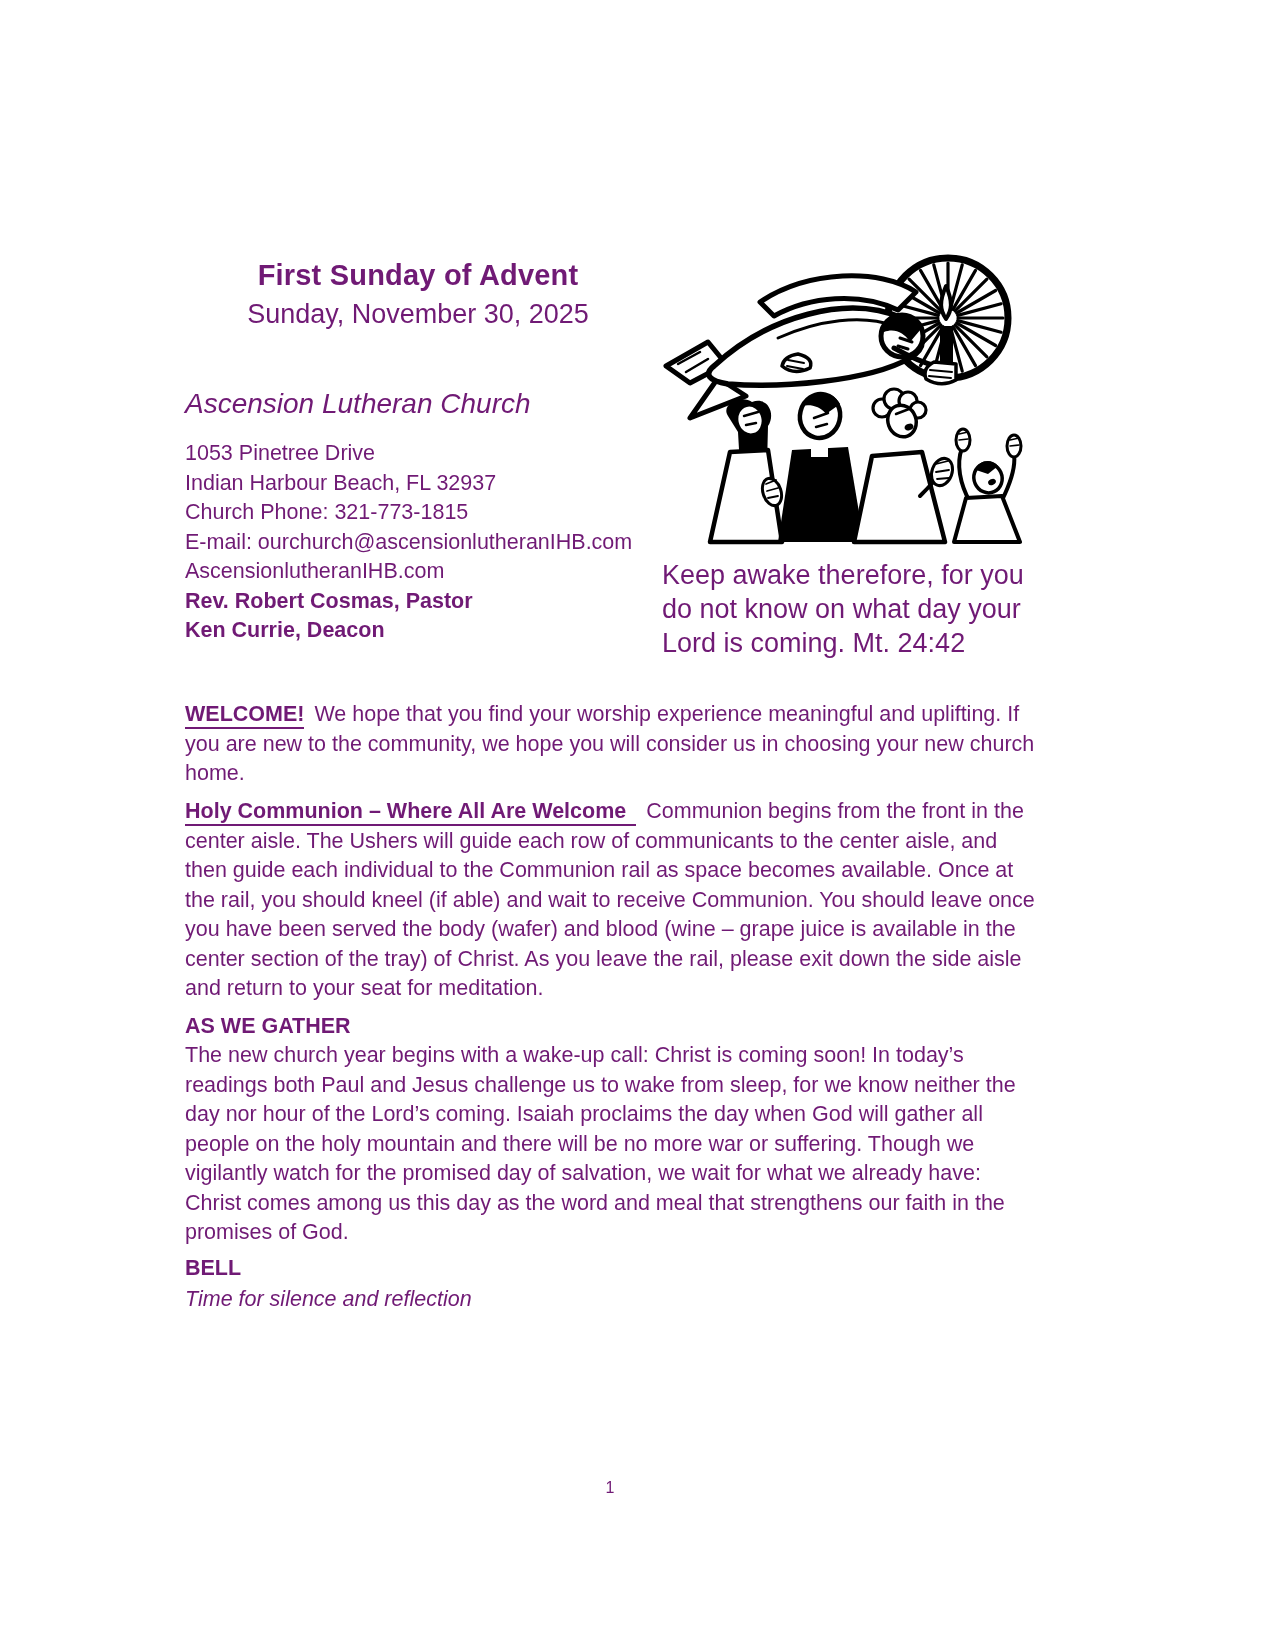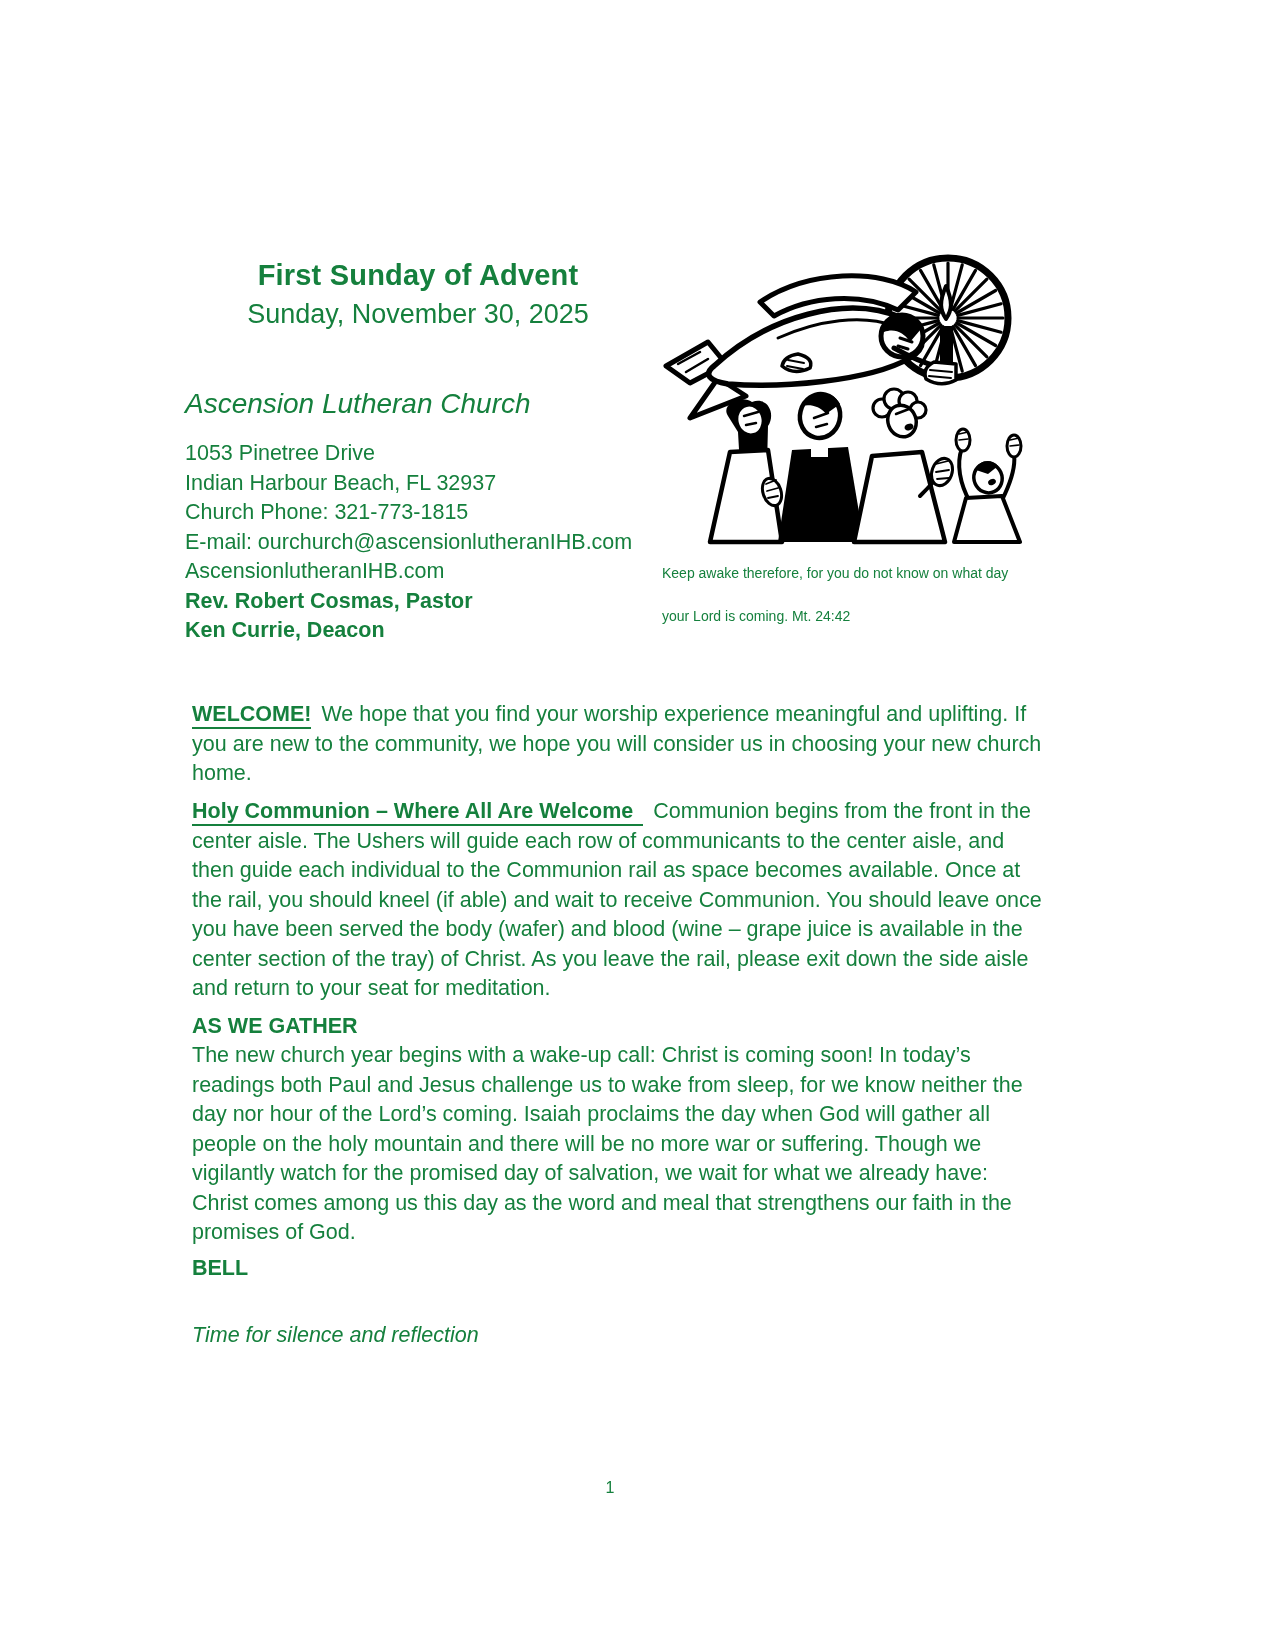--- a/index.html
+++ b/index.html
@@ -6,21 +6,21 @@
     margin: 0;
     padding: 0;
     background: #ffffff;
   }
   .page {
     position: relative;
     width: 1275px;
     height: 1650px;
     background: #ffffff;
     font-family: "Liberation Sans", sans-serif;
-    color: #15803d;
+    color: #701a75;
     overflow: hidden;
   }
 
   
   .title-block {
     position: absolute;
     left: 185px;
     top: 256px;
     width: 466px;
     text-align: center;
@@ -57,40 +57,41 @@
   .church-line.bold { font-weight: 700; }
 
   .illustration-block {
     position: absolute;
     left: 648px;
     top: 246px;
     width: 390px;
   }
   .illustration-block svg { display: block; }
   .illustration-caption {
+    margin-top: 6px;
     margin-left: 14px;
     width: 372px;
-    font-size: 14px;
-    line-height: 43px;
+    font-size: 27px;
+    line-height: 34px;
   }
 
   
   .sec {
     position: absolute;
-    left: 192px;
+    left: 185px;
     width: 850px;
     font-size: 21.5px;
     line-height: 29.5px;
   }
   .sec-welcome    { top: 700px; }
   .sec-communion  { top: 797px; }
   .sec-gather-head{ top: 1012px; text-align: left; font-weight: 700; }
   .sec-gather     { top: 1041px; }
   .sec-bell       { top: 1254px; font-weight: 700; }
-  .sec-bell-note  { top: 1285px; font-style: italic; margin-top: 36px; }
+  .sec-bell-note  { top: 1285px; font-style: italic; }
 
   .run-label {
     font-weight: 700;
     border-bottom: 2.5px solid currentColor;
     padding-bottom: 1px;
     margin-right: 10px;
   }
   .run-label.wide { padding-right: 10px; }
 
   .page-number {

